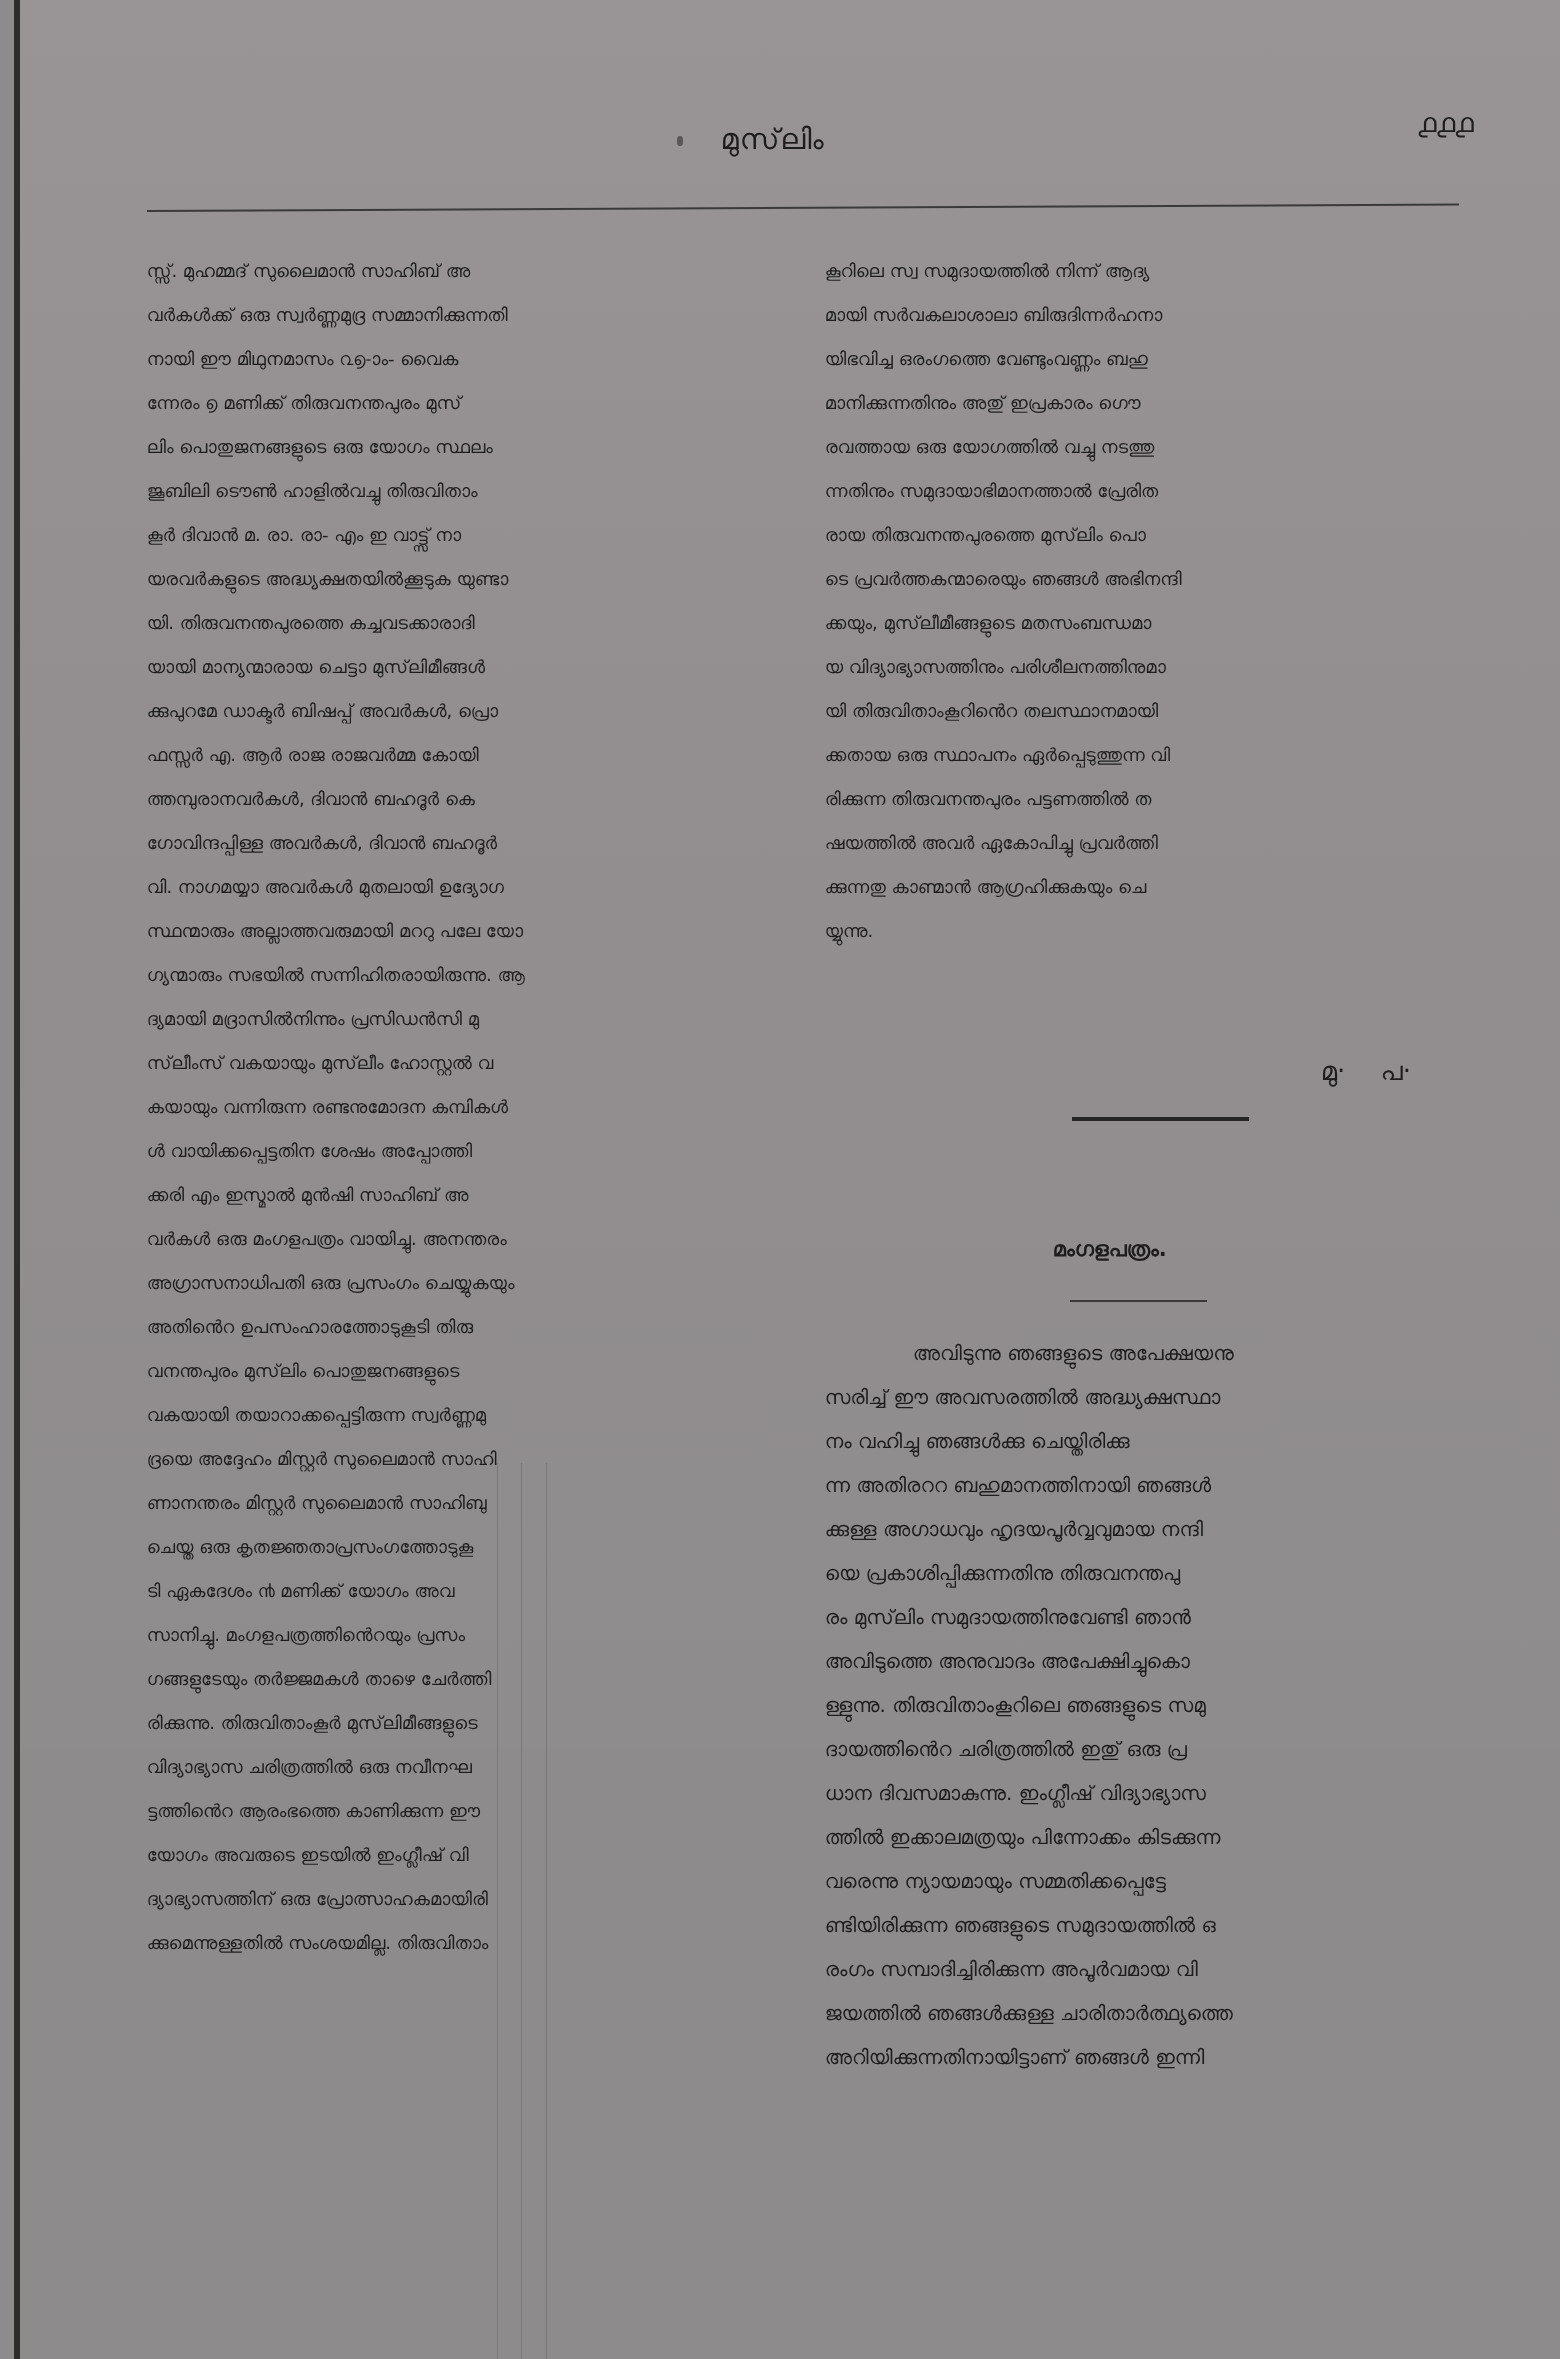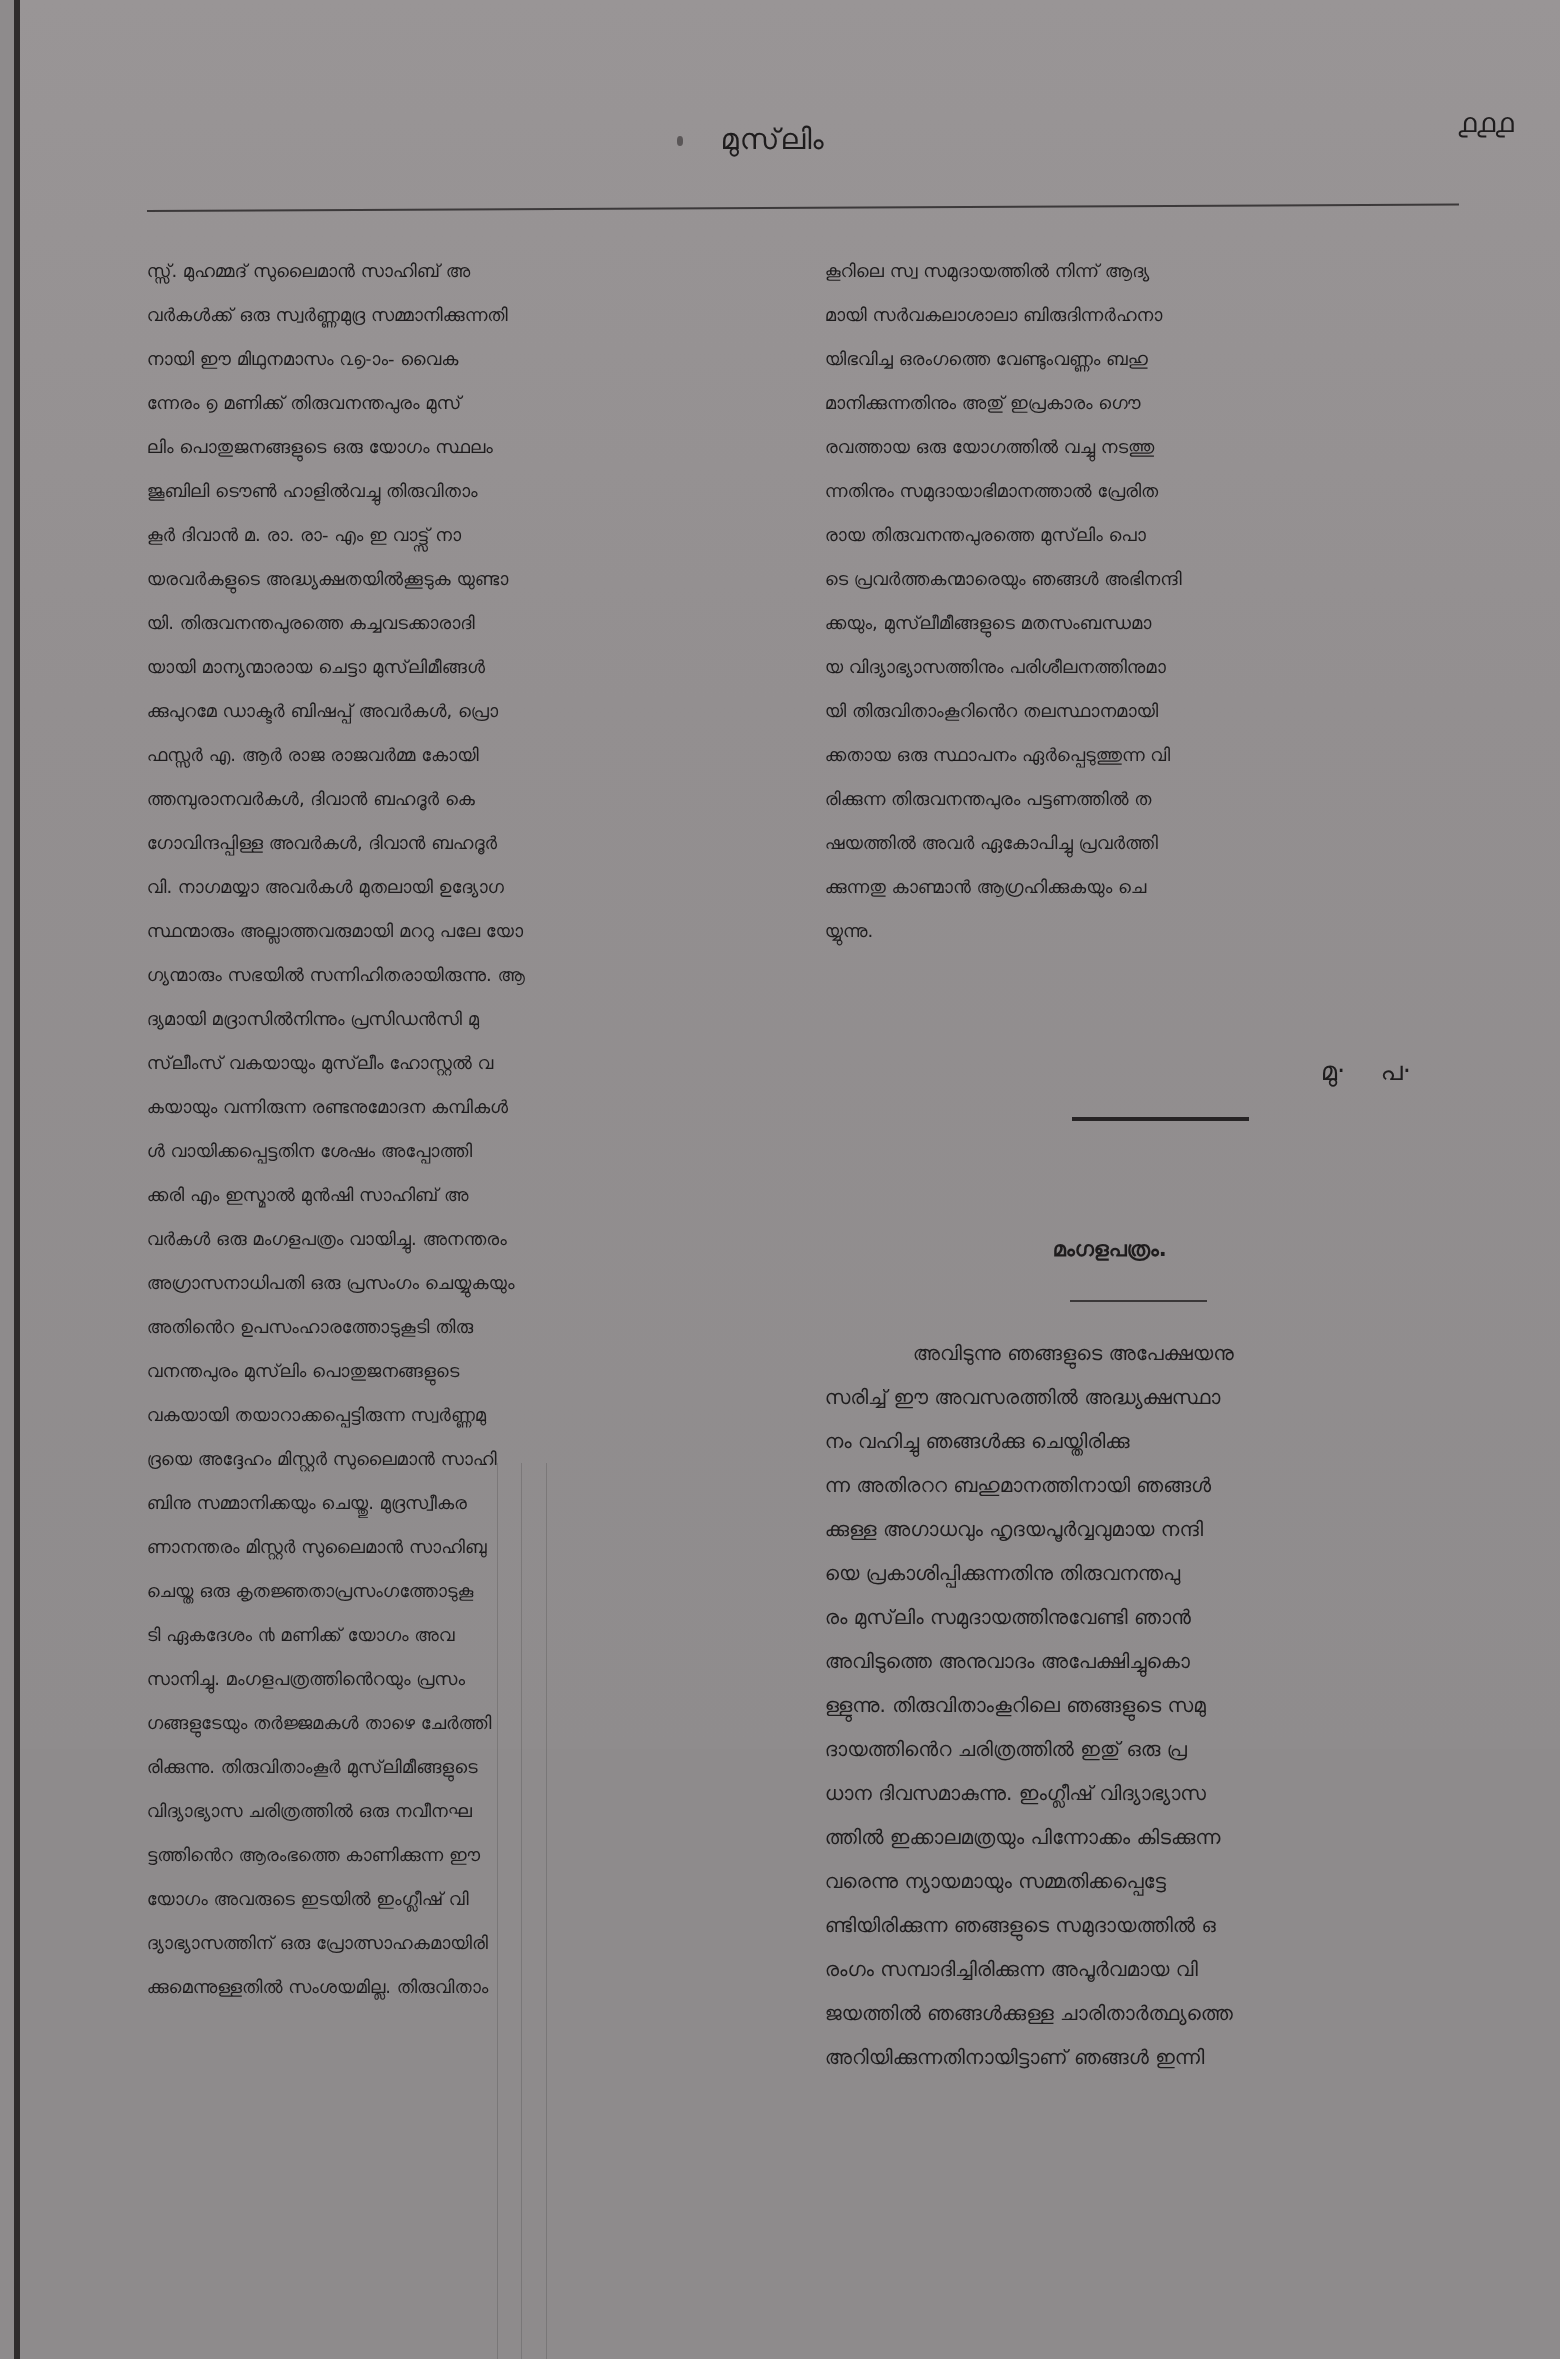--- a/index.html
+++ b/index.html
@@ -45,21 +45,20 @@
       border-radius: 50%;
       background: #5a5657;
       margin-right: 37px;
       vertical-align: middle;
     }
     .page-number {
       position: absolute;
       top: 107px;
       left: 1404px;
       font-size: 27px;
-      margin-left: 40px;
     }
     .head-rule {
       position: absolute;
       top: 210px;
       left: 133px;
       width: 1312px;
       height: 2px;
       background: #3c393a;
       transform: rotate(-0.28deg);
       transform-origin: left center;
@@ -156,21 +155,20 @@
       <span class="line">സ്‌ലീംസ് വകയായും മുസ്‌ലീം ഹോസ്റ്റൽ വ</span>
       <span class="line">കയായും വന്നിരുന്ന രണ്ടനുമോദന കമ്പികൾ</span>
       <span class="line">ൾ വായിക്കപ്പെട്ടതിന ശേഷം അപ്പോത്തി</span>
       <span class="line">ക്കരി എം ഇസ്മാൽ മുൻഷി സാഹിബ് അ</span>
       <span class="line">വർകൾ ഒരു മംഗളപത്രം വായിച്ചു. അനന്തരം</span>
       <span class="line">അഗ്രാസനാധിപതി ഒരു പ്രസംഗം ചെയ്യുകയും</span>
       <span class="line">അതിൻെറ ഉപസംഹാരത്തോടുകൂടി തിരു</span>
       <span class="line">വനന്തപുരം മുസ്‌ലിം പൊതുജനങ്ങളുടെ</span>
       <span class="line">വകയായി തയാറാക്കപ്പെട്ടിരുന്ന സ്വർണ്ണമു</span>
       <span class="line">ദ്രയെ അദ്ദേഹം മിസ്റ്റർ സുലൈമാൻ സാഹി</span>
-      <span class="line">ബിനു സമ്മാനിക്കയും ചെയ്തു. മുദ്രസ്വീകര</span>
       <span class="line">ണാനന്തരം മിസ്റ്റർ സുലൈമാൻ സാഹിബു</span>
       <span class="line">ചെയ്ത ഒരു കൃതജ്ഞതാപ്രസംഗത്തോടുകൂ</span>
       <span class="line">ടി ഏകദേശം ൯ മണിക്ക് യോഗം അവ</span>
       <span class="line">സാനിച്ചു. മംഗളപത്രത്തിൻെറയും പ്രസം</span>
       <span class="line">ഗങ്ങളുടേയും തർജ്ജമകൾ താഴെ ചേർത്തി</span>
       <span class="line">രിക്കുന്നു. തിരുവിതാംകൂർ മുസ്‌ലിമീങ്ങളുടെ</span>
       <span class="line">വിദ്യാഭ്യാസ ചരിത്രത്തിൽ ഒരു നവീനഘ</span>
       <span class="line">ട്ടത്തിൻെറ ആരംഭത്തെ കാണിക്കുന്ന ഈ</span>
       <span class="line">യോഗം അവരുടെ ഇടയിൽ ഇംഗ്ലീഷ് വി</span>
       <span class="line">ദ്യാഭ്യാസത്തിന് ഒരു പ്രോത്സാഹകമായിരി</span>

